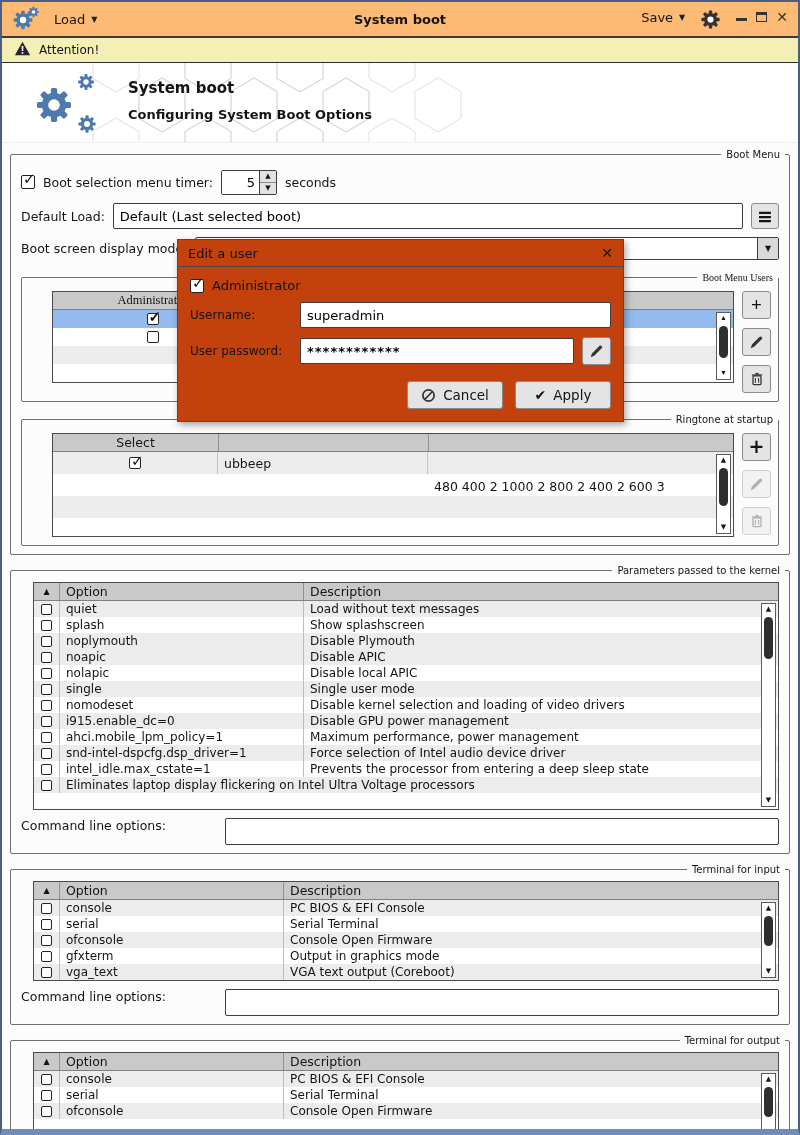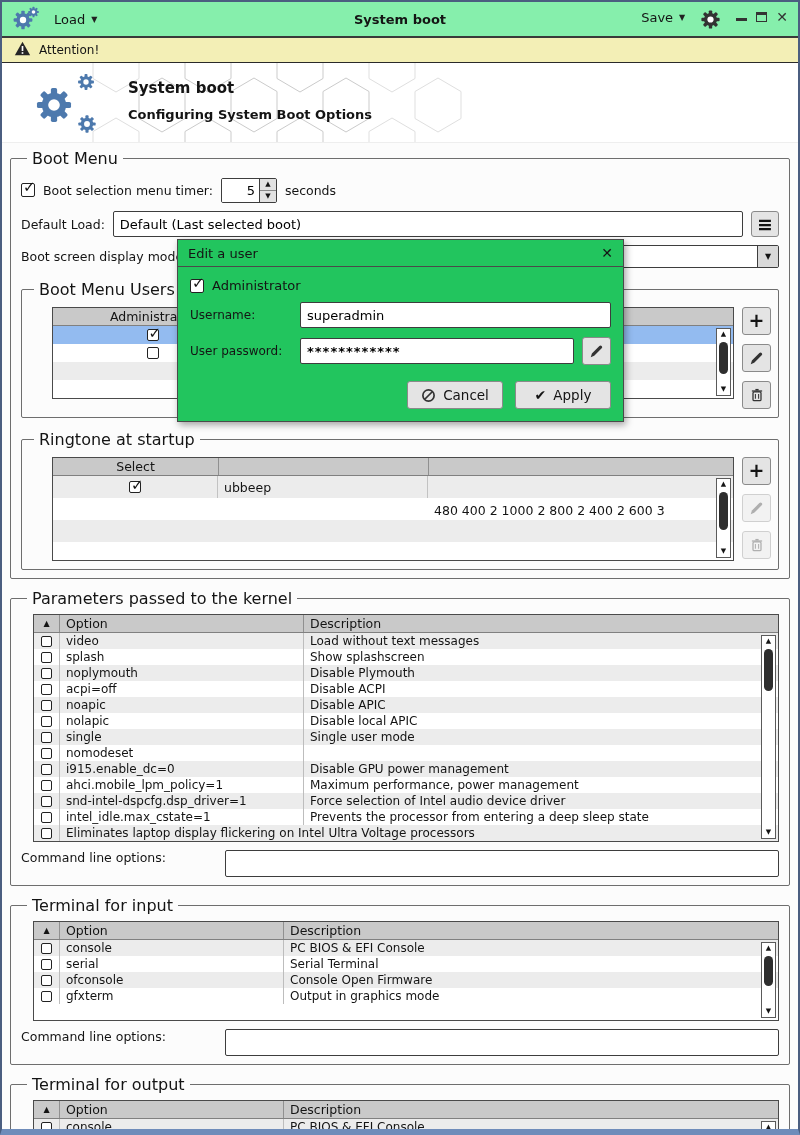--- a/index.html
+++ b/index.html
@@ -4,21 +4,21 @@
 <style>
   * { box-sizing: border-box; margin: 0; padding: 0; }
   html,body { background:#e9e9e9; }
   body { font-family:"DejaVu Sans", sans-serif; font-size:12.5px; color:#141414; }
 
   .window { position:relative; width:800px; height:1135px; background:#fcfcfc;
             border:2px solid #4b5e80; border-bottom:6px solid #6f8cba; overflow:hidden; }
 
   
   .titlebar { position:relative; height:36px; border-bottom:2px solid #3a3a3a;
-              display:flex; align-items:center; padding:0 10px; background:#86efac; }
+              display:flex; align-items:center; padding:0 10px; background:#fdba74; }
   .tb-left { display:flex; align-items:center; gap:14px; }
   .tb-title { position:absolute; left:0; right:0; text-align:center; font-weight:bold; font-size:13px; pointer-events:none; }
   .tb-right { margin-left:auto; display:flex; align-items:flex-start; gap:16px; }
   .menu-btn { display:flex; align-items:center; gap:6px; cursor:default; font-size:13px; }
   .caret { font-size:8px; color:#222; }
   .appicon { color:#4d79ad; }
   .gearbtn { color:#333; display:flex; }
   .winctl { display:flex; align-items:center; gap:9px; }
   .ic-min { width:11px; height:3px; background:#333; display:inline-block; margin-top:6px; }
   .ic-max { width:11px; height:10px; border:1.5px solid #333; border-top:3px solid #333; display:inline-block; }
@@ -30,21 +30,21 @@
 
   
   .hdr { position:relative; height:80px; background:#fff; overflow:hidden; border-bottom:1px solid #eee; }
   .hexes { position:absolute; left:0; top:0; }
   .logo { position:absolute; left:20px; top:4px; color:#4d79ad; }
   .hdr-title { position:absolute; left:126px; top:16px; font-weight:bold; font-size:15px; }
   .hdr-sub   { position:absolute; left:126px; top:44px; font-weight:bold; font-size:13px; }
 
   
   fieldset { border:1px solid #6e6e6e; border-radius:2px; margin:6px 8px 0; padding:6px 10px 8px; background:transparent; }
-  legend { font-size:16px; padding:0 5px; margin-left:6px; }
+  legend { font-size:10px; padding:0 5px; margin-left:6px;text-align:right; }
 
   .row { display:flex; align-items:center; gap:8px; }
 
   
   .cb { position:relative; width:14px; height:14px; border:1.6px solid #222; border-radius:2px; background:#fff; flex:0 0 auto; }
   .cb .mark { position:absolute; top:-6px; left:1px; font-size:15px; font-weight:bold; color:#111; }
   .cb.small { width:12px; height:12px; border-width:1.4px; }
 
   
   .tinput { height:26px; border:1.6px solid #3d3d3d; border-radius:2px; background:#fff;
@@ -95,21 +95,21 @@
   .lc:last-child { border-right:0; }
 
   .sidebtns { display:flex; flex-direction:column; gap:9px; width:30px; }
   .tstack { display:flex; gap:8px; align-items:flex-start; margin-left:24px; margin-top:4px; }
 
   .cmdrow { display:flex; align-items:flex-start; margin-top:8px; gap:8px; }
   .cmdrow .lbl { width:196px; flex:0 0 auto; }
   .cmdrow .tinput { height:27px; }
 
   
-  .dialog { position:absolute; left:175px; top:237px; width:447px; background:#22c55e;
+  .dialog { position:absolute; left:175px; top:237px; width:447px; background:#c2410c;
             border:1.6px solid #4a4a4a; box-shadow:2px 3px 7px rgba(0,0,0,.35); z-index:10; }
   .dlg-title { display:flex; align-items:center; height:27px; padding:0 10px; border-bottom:1.6px solid #4a4a4a; font-size:13px; }
   .dlg-x { margin-left:auto; font-size:14px; font-weight:bold; }
   .dlg-body { padding:9px 12px 12px; }
   .dlg-row { display:flex; align-items:center; gap:8px; margin-top:9px; }
   .dlg-row:first-child { margin-top:2px; }
   .dlg-lbl { width:102px; flex:0 0 auto; font-size:12px; }
   .dlg-footer { display:flex; justify-content:flex-end; gap:12px; padding:4px 12px 12px; }
   .dlg-btn { min-width:96px; height:28px; border:1px solid #8a8a8a; border-radius:3px; background:#e4e4e4;
              display:flex; align-items:center; justify-content:center; gap:7px; font-size:13.5px; }
@@ -257,21 +257,21 @@
     </div>
 
     <div class="row" style="margin-top:8px;">
       <span>Boot screen display mode:</span>
       <span class="combo">
         <span class="val">Boot animation with log</span>
         <span class="arrow">▼</span>
       </span>
     </div>
 
-    <fieldset style="margin:12px 0 0; padding:4px 6px 8px;">
+    <fieldset style="margin:12px 0 0; padding:4px 6px 8px;font-family:Liberation Serif, serif;">
       <legend>Boot Menu Users</legend>
       <div class="tstack">
         <div class="tblwrap" style="height:92px;">
           <div class="thead">
             <span class="hc" style="width:200px; justify-content:center;">Administrator</span>
             <span class="hc" style="flex:1;"></span>
           </div>
           <div class="listrow sel">
             <span class="lc center" style="width:200px;">
                 <span class="cb small">
@@ -365,44 +365,37 @@
         <span class="hc sortcell">
             <span class="sortglyph">▲</span>
           </span>
         <span class="hc" style="width:244px;">Option</span>
         <span class="hc" style="flex:1;">Description</span>
       </div>
       <div class="trow striped">
           <span class="c0">
             <span class="cb small" style="width:11px;height:11px;"></span>
           </span>
-          <span class="c1" style="width:244px;">video</span>
+          <span class="c1" style="width:244px;">quiet</span>
           <span class="c2">Load without text messages</span>
         </div>
         <div class="trow">
           <span class="c0">
             <span class="cb small" style="width:11px;height:11px;"></span>
           </span>
           <span class="c1" style="width:244px;">splash</span>
           <span class="c2">Show splashscreen</span>
         </div>
         <div class="trow striped">
           <span class="c0">
             <span class="cb small" style="width:11px;height:11px;"></span>
           </span>
           <span class="c1" style="width:244px;">noplymouth</span>
           <span class="c2">Disable Plymouth</span>
         </div>
-        <div class="trow">
-          <span class="c0">
-            <span class="cb small" style="width:11px;height:11px;"></span>
-          </span>
-          <span class="c1" style="width:244px;">acpi=off</span>
-          <span class="c2">Disable ACPI</span>
-        </div>
         <div class="trow striped">
           <span class="c0">
             <span class="cb small" style="width:11px;height:11px;"></span>
           </span>
           <span class="c1" style="width:244px;">noapic</span>
           <span class="c2">Disable APIC</span>
         </div>
         <div class="trow">
           <span class="c0">
             <span class="cb small" style="width:11px;height:11px;"></span>
@@ -415,20 +408,21 @@
             <span class="cb small" style="width:11px;height:11px;"></span>
           </span>
           <span class="c1" style="width:244px;">single</span>
           <span class="c2">Single user mode</span>
         </div>
         <div class="trow">
           <span class="c0">
             <span class="cb small" style="width:11px;height:11px;"></span>
           </span>
           <span class="c1" style="width:244px;">nomodeset</span>
+          <span class="c2">Disable kernel selection and loading of video drivers</span>
         </div>
         <div class="trow striped">
           <span class="c0">
             <span class="cb small" style="width:11px;height:11px;"></span>
           </span>
           <span class="c1" style="width:244px;">i915.enable_dc=0</span>
           <span class="c2">Disable GPU power management</span>
         </div>
         <div class="trow">
           <span class="c0">
@@ -499,20 +493,27 @@
           </span>
           <span class="c1" style="width:224px;">ofconsole</span>
           <span class="c2">Console Open Firmware</span>
         </div>
         <div class="trow">
           <span class="c0">
             <span class="cb small" style="width:11px;height:11px;"></span>
           </span>
           <span class="c1" style="width:224px;">gfxterm</span>
           <span class="c2">Output in graphics mode</span>
+        </div>
+        <div class="trow striped">
+          <span class="c0">
+            <span class="cb small" style="width:11px;height:11px;"></span>
+          </span>
+          <span class="c1" style="width:224px;">vga_text</span>
+          <span class="c2">VGA text output (Coreboot)</span>
         </div>
       <div class="vscroll">
         <span class="sar">▲</span>
         <span class="thumb" style="height:30px;"></span>
         <span class="sar" style="margin-top:auto;">▼</span>
       </div>
     </div>
     <div class="cmdrow">
       <span class="lbl">Command line options:</span>
       <input class="tinput" value="" style="">

